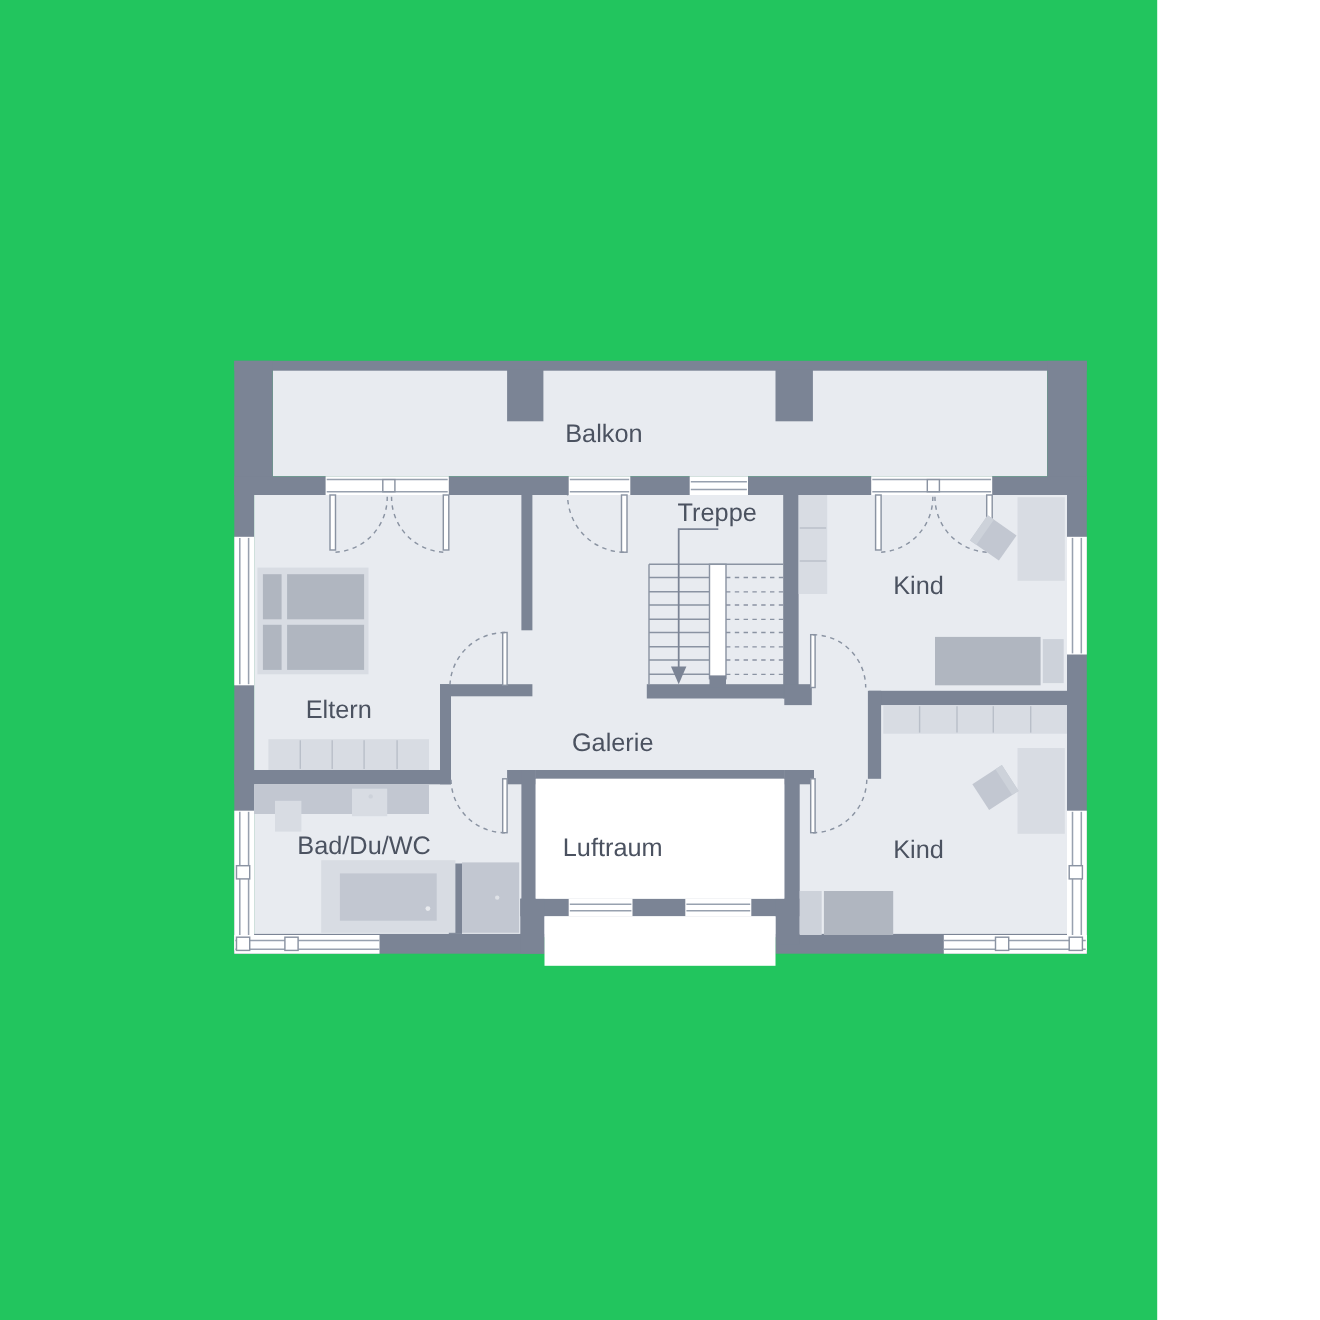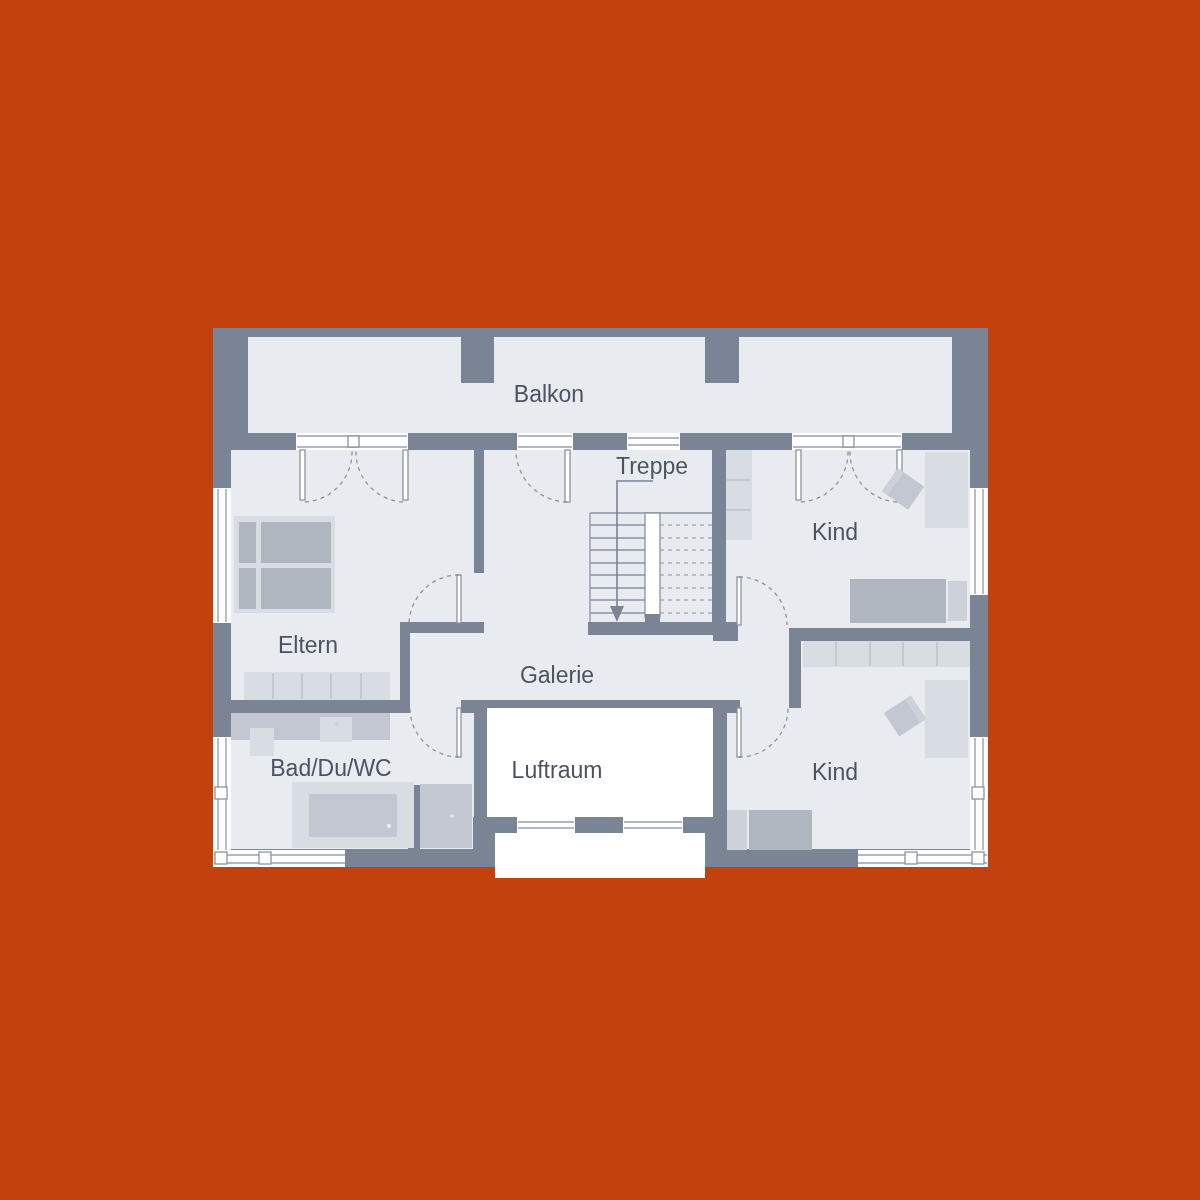--- a/index.html
+++ b/index.html
@@ -1,16 +1,16 @@
 <!DOCTYPE html>
 <html><head>
 <meta charset="utf-8">
 <style>
   html,body{margin:0;padding:0;background:#ffffff;width:1200px;height:1200px;overflow:hidden;}
-  #stage{position:relative;width:1200px;height:1200px;background:#c2410c;}
+  #stage{position:relative;width:1052px;height:1200px;background:#22c55e;}
   svg{display:block;}
   .wall{fill:#7b8495;}
   .floor{fill:#e8ebf0;}
   .white{fill:#ffffff;}
   .winbox{fill:#ffffff;}
   .winline{stroke:#98a1af;stroke-width:1.4;fill:none;}
   .winsq{fill:#ffffff;stroke:#8a93a2;stroke-width:1.3;}
   .leaf{fill:#ffffff;stroke:#8a93a2;stroke-width:1.3;}
   .arc{fill:none;stroke:#8a93a2;stroke-width:1.3;stroke-dasharray:4 4;}
   .tread{stroke:#8a93a2;stroke-width:1.3;}

